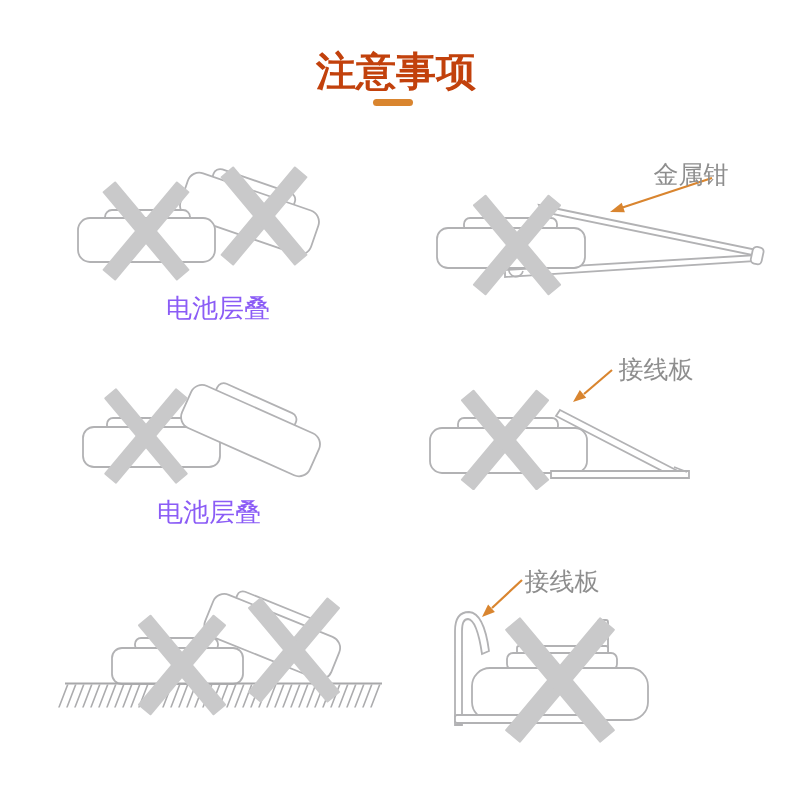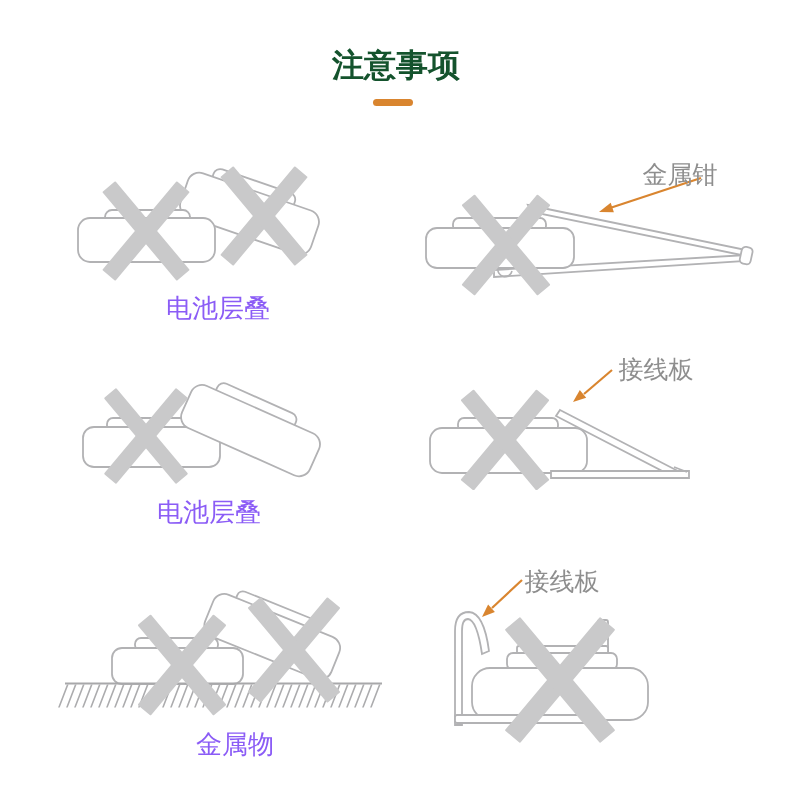--- a/index.html
+++ b/index.html
@@ -2,21 +2,21 @@
 <html><head>
 <meta charset="utf-8">
 <style>
   html,body{margin:0;padding:0;}
   body{
     width:800px;height:800px;position:relative;background:#ffffff;overflow:hidden;
     font-family:"Liberation Sans","DejaVu Sans",sans-serif;
   }
   .page-title{
     position:absolute;left:396px;top:44px;transform:translateX(-50%);
-    font-size:32px;font-weight:700;color:#14532d;letter-spacing:0px;white-space:nowrap;
+    font-size:40px;font-weight:700;color:#c2410c;letter-spacing:0px;white-space:nowrap;
   }
   .title-underline{
     position:absolute;left:373px;top:99px;width:40px;height:7px;border-radius:3.5px;background:#d9852f;
   }
   .panel{position:absolute;}
   .panel svg{display:block;position:absolute;left:0;top:0;}
   .caption{
     position:absolute;transform:translateX(-50%);font-size:26px;color:#8b5cf6;
     white-space:nowrap;font-weight:400;
   }
@@ -52,21 +52,21 @@
       <rect class="xbar" x="-8.5" y="-58" width="17" height="116" rx="1" transform="rotate(-40)"></rect>
     </g>
     <g transform="translate(209,56)">
       <rect class="xbar" x="-8.5" y="-58" width="17" height="116" rx="1" transform="rotate(40)"></rect>
       <rect class="xbar" x="-8.5" y="-58" width="17" height="116" rx="1" transform="rotate(-40)"></rect>
     </g>
   </svg>
   <div class="caption" style="left:163px;top:131px;">电池层叠</div>
 </div>
 
-<div class="panel" style="left:416px;top:150px;width:345px;height:150px;">
+<div class="panel" style="left:427px;top:150px;width:345px;height:150px;">
   <svg width="345" height="150" viewBox="0 0 345 150">
     <polygon class="ln" points="112,55 330,100 330,106 116,62"></polygon>
     <polygon class="ln" points="78,120 330,105 330,111 78,127"></polygon>
     <g transform="translate(330,104) rotate(12)">
       <rect class="ln" x="-5" y="-7" width="11" height="17" rx="4"></rect>
     </g>
     <g>
       <rect class="ln" x="37" y="68" width="93" height="14" rx="6"></rect>
       <rect class="ln" x="10" y="78" width="148" height="40" rx="11"></rect>
     </g>
@@ -142,21 +142,20 @@
     </g>
     <g transform="translate(137,85)">
       <rect class="xbar" x="-8.5" y="-59" width="17" height="118" rx="1" transform="rotate(40)"></rect>
       <rect class="xbar" x="-8.5" y="-59" width="17" height="118" rx="1" transform="rotate(-40)"></rect>
     </g>
     <g transform="translate(249,70)">
       <rect class="xbar" x="-8.5" y="-62" width="17" height="124" rx="1" transform="rotate(40)"></rect>
       <rect class="xbar" x="-8.5" y="-62" width="17" height="124" rx="1" transform="rotate(-40)"></rect>
     </g>
   </svg>
-  <div class="caption" style="left:190px;top:147px;">金属物</div>
 </div>
 
 <div class="panel" style="left:430px;top:555px;width:320px;height:215px;">
   <svg width="320" height="190" viewBox="0 0 320 190">
     <path class="ln" d="M25,170 L25,76 Q25,57 39,57 Q54,58 59,96 L52,99 Q47,65 38,64 Q32,64 32,76 L32,170 Z"></path>
     <rect class="ln" x="168" y="65" width="10" height="34" rx="2"></rect>
     <rect class="ln" x="87" y="91" width="91" height="9" rx="2"></rect>
     <g>
       <rect class="ln" x="77" y="98" width="110" height="17" rx="6"></rect>
       <rect class="ln" x="42" y="113" width="176" height="52" rx="18"></rect>

